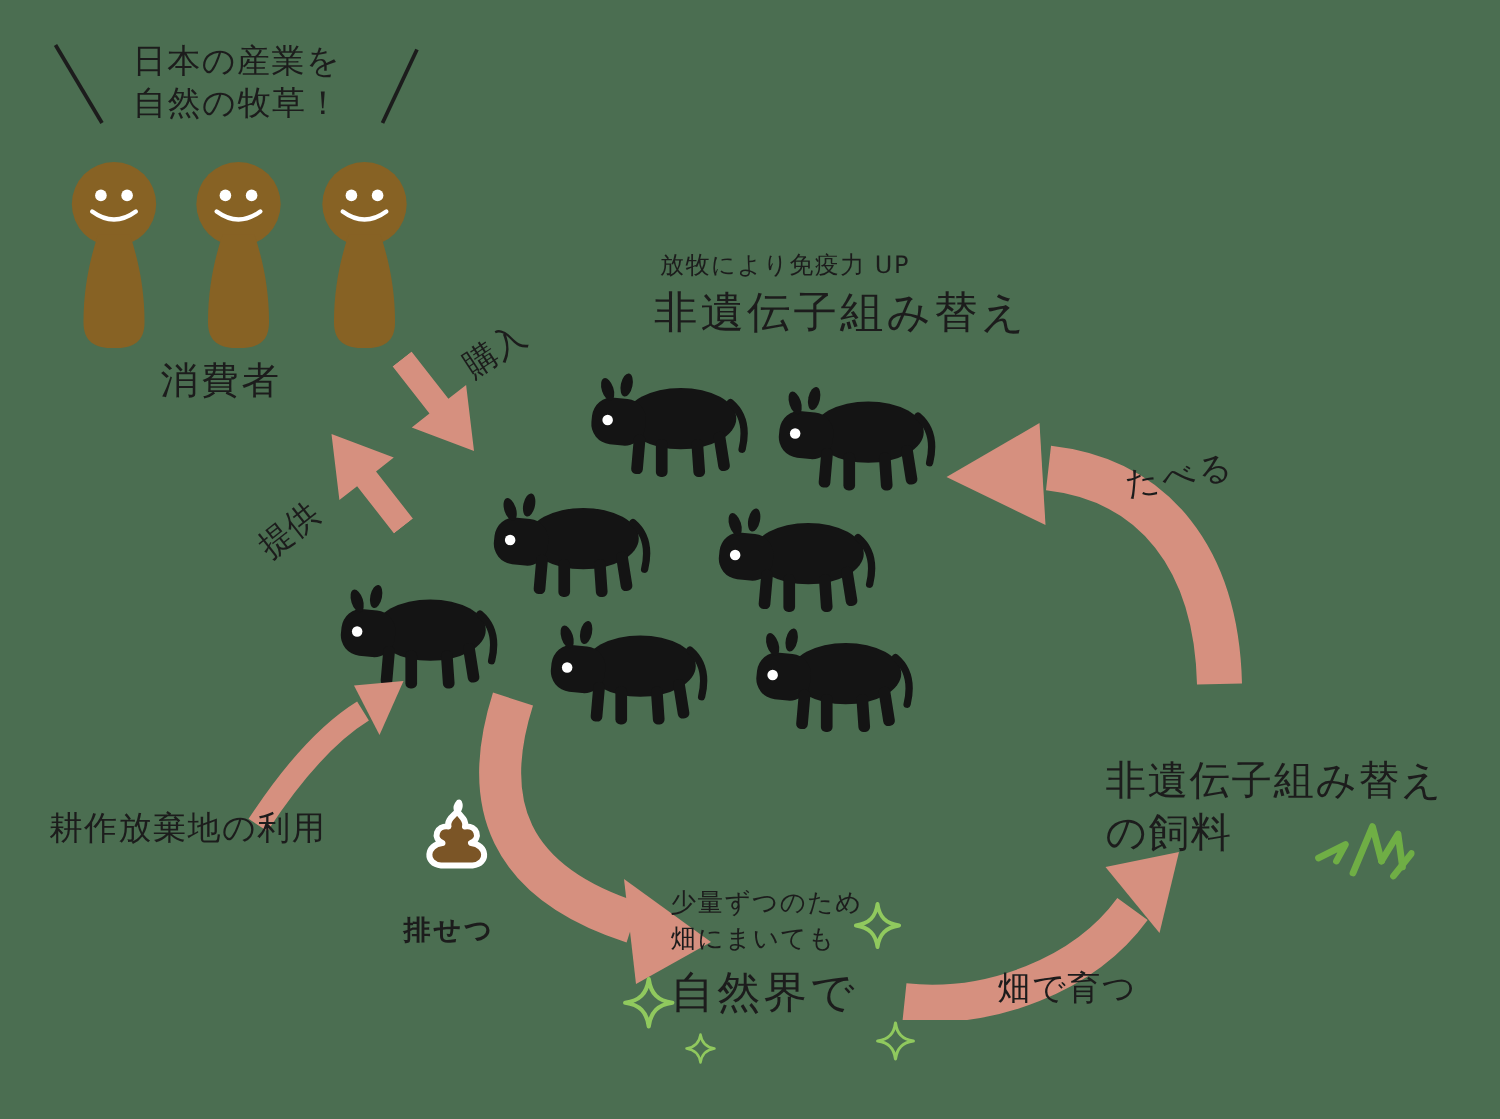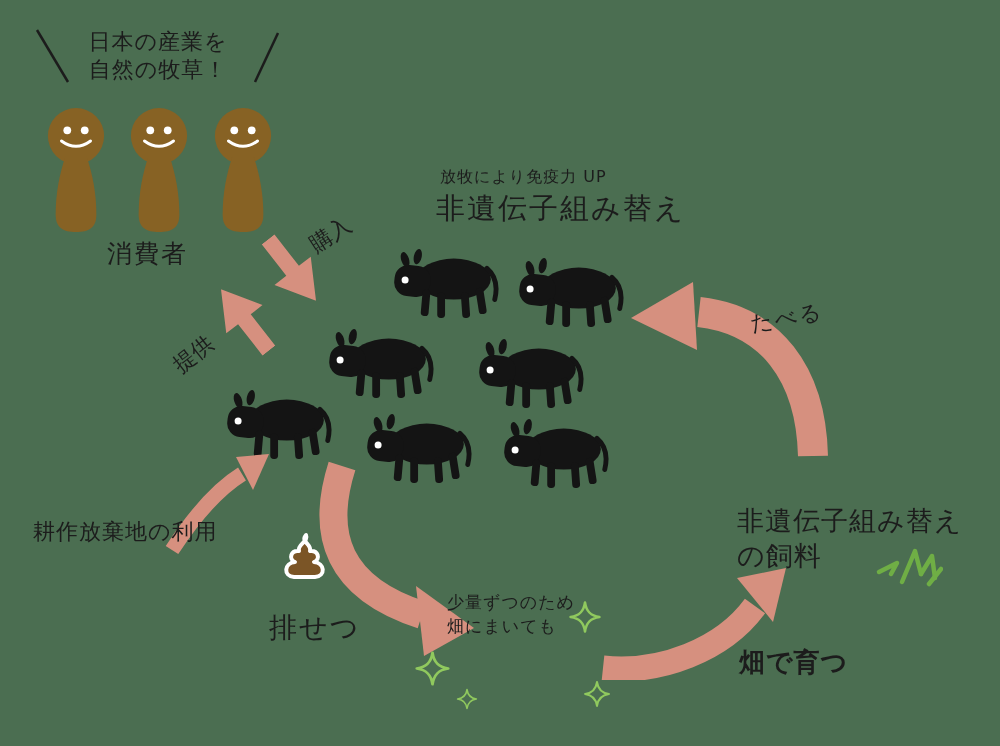--- a/index.html
+++ b/index.html
@@ -24,28 +24,28 @@
   .immunity-headline{left:436px;top:190px;font-size:29px;letter-spacing:2px;}
   .cow{width:108px;height:76px;}
   .c1{left:393px;top:243px;} .c2{left:518px;top:252px;}
   .c3{left:328px;top:323px;} .c4{left:478px;top:333px;}
   .c5{left:226px;top:384px;} .c6{left:366px;top:408px;} .c7{left:503px;top:413px;}
   .eat-arrow{left:615px;top:268px;}
   .eat-label{left:750px;top:304px;font-size:22px;transform:rotate(-10deg);letter-spacing:2px;}
   .feed-text{left:737px;top:468px;font-size:27px;line-height:35px;letter-spacing:1px;}
   .grass-icon{left:873px;top:543px;}
   .fallow-arrow{left:158px;top:448px;}
-  .fallow-label{left:33px;top:518px;font-size:22px;letter-spacing:1px;}
+  .fallow-label{left:33px;top:539px;font-size:22px;letter-spacing:1px;}
   .poop-icon{left:279px;top:531px;}
-  .excrete-label{left:269px;top:610px;font-size:28px;letter-spacing:2px;}
+  .excrete-label{left:269px;top:610px;font-size:18px;letter-spacing:2px;font-weight:bold;}
   .decompose-arrow{left:300px;top:460px;}
   .decompose-note{left:447px;top:590px;font-size:17px;line-height:24px;letter-spacing:1px;}
   .decompose-headline{left:447px;top:641px;font-size:29px;line-height:41px;letter-spacing:2px;}
   .grow-arrow{left:595px;top:562px;}
-  .grow-label{left:739px;top:646px;font-size:26px;letter-spacing:1px;font-weight:bold;}
+  .grow-label{left:665px;top:646px;font-size:22px;letter-spacing:1px;}
   .sparkle{pointer-events:none;}
   .s1{left:568px;top:600px;width:34px;height:34px;}
   .s2{left:414px;top:650px;width:37px;height:37px;}
   .s3{left:583px;top:680px;width:28px;height:28px;}
   .s4{left:456px;top:688px;width:22px;height:22px;}
 </style>
 </head>
 <body>
 
 <svg width="0" height="0" style="position:absolute" aria-hidden="true">
@@ -160,21 +160,21 @@
   <path d="M27,4 C21,11 33,13 31,20 C39,19 42,28 35,31 C46,32 47,45 36,46 L15,46 C4,45 5,32 16,31 C9,28 12,19 20,20 C18,13 30,11 27,4 Z" fill="#7b5526" stroke="#ffffff" stroke-width="4" stroke-linejoin="round"></path>
 </svg>
 <div class="abs txt excrete-label">排せつ</div>
 
 <svg class="abs decompose-arrow" width="185" height="200">
   <path d="M42,6 C20,75 38,128 122,155" fill="none" stroke="#d6907f" stroke-width="28"></path>
   <polygon points="116,126 174,168 124,196" fill="#d6907f"></polygon>
 </svg>
 
 <div class="abs txt decompose-note"><span>少量ずつのため</span><br><span>畑にまいても</span></div>
-<div class="abs txt decompose-headline"><br></div>
+<div class="abs txt decompose-headline"><span>自然界で</span><br></div>
 
 <svg class="abs sparkle s1">
     <use href="#sym-sparkle"></use>
   </svg>
 <svg class="abs sparkle s2">
     <use href="#sym-sparkle"></use>
   </svg>
 <svg class="abs sparkle s3">
     <use href="#sym-sparkle"></use>
   </svg>

